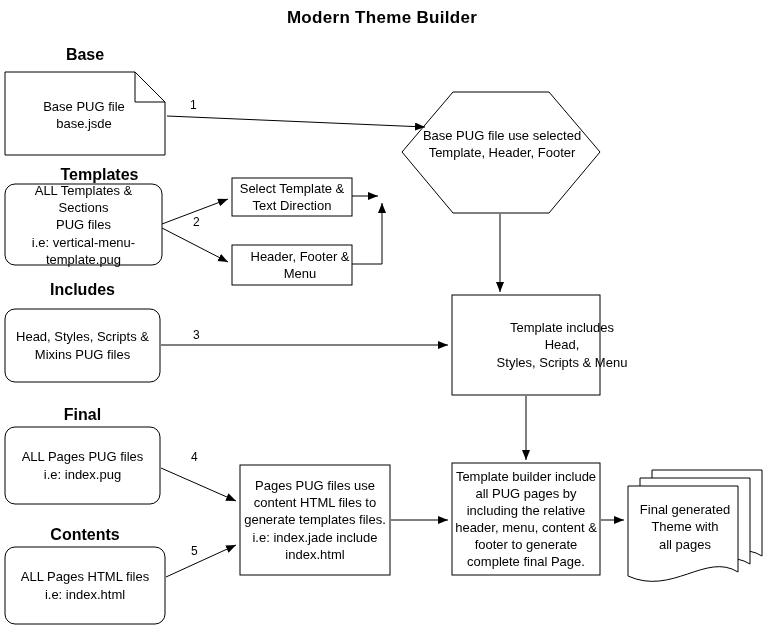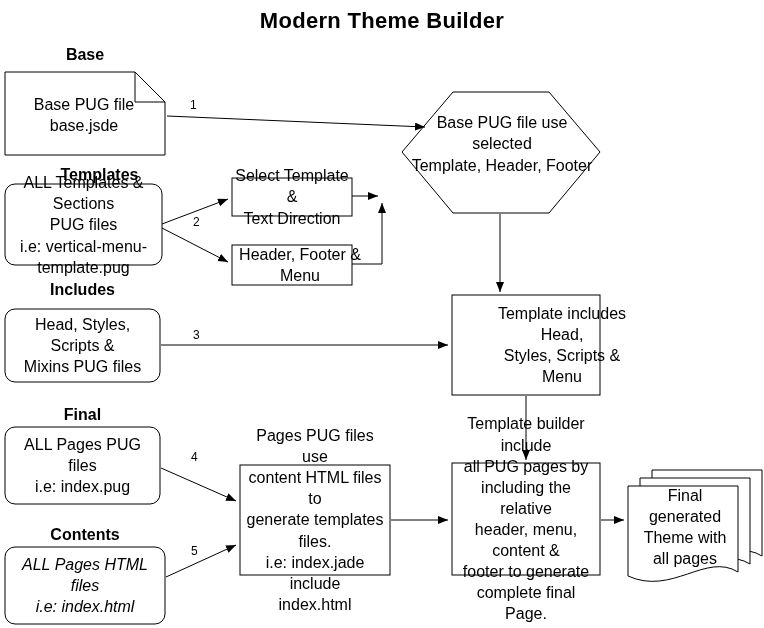--- a/index.html
+++ b/index.html
@@ -3,29 +3,29 @@
 <meta charset="utf-8">
 <style>
   html,body{margin:0;padding:0;background:#ffffff;}
   .canvas{
     position:relative;width:764px;height:628px;background:#ffffff;
     font-family:"Liberation Sans",sans-serif;color:#000;overflow:hidden;
   }
   svg.layer{position:absolute;left:0;top:0;width:764px;height:628px;}
   .title{
     position:absolute;top:8px;left:0;width:764px;text-align:center;
-    font-size:22px;font-weight:bold;letter-spacing:.3px;
+    font-size:17px;font-weight:bold;letter-spacing:.3px;
   }
   .seclabel{
     position:absolute;font-size:16px;font-weight:bold;text-align:center;
   }
   .numlabel{position:absolute;font-size:12px;}
   .txt{
     position:absolute;display:flex;align-items:center;justify-content:center;
-    text-align:center;white-space:pre-line;font-size:16px;line-height:1.32;
+    text-align:center;white-space:pre-line;font-size:13px;line-height:1.32;
   }
 </style>
 </head>
 <body>
 
 <div class="canvas">
 
   <svg class="layer" viewBox="0 0 764 628">
     <defs>
       <marker id="arrowhead" markerWidth="11" markerHeight="9" refX="10" refY="4" orient="auto" markerUnits="userSpaceOnUse">
@@ -92,21 +92,21 @@
   <div class="txt" style="left:234px;top:247px;width:132px;height:36px;">Header, Footer &amp;
 Menu</div>
   <div class="txt" style="left:408px;top:118px;width:188px;height:52px;">Base PUG file use selected
 Template, Header, Footer</div>
   <div class="txt" style="left:9px;top:314px;width:147px;height:63px;">Head, Styles, Scripts &amp;
 Mixins PUG files</div>
   <div class="txt" style="left:456px;top:300px;width:140px;height:90px;margin-left:36px;">Template includes Head,
 Styles, Scripts &amp; Menu</div>
   <div class="txt" style="left:9px;top:432px;width:147px;height:67px;">ALL Pages PUG files
 i.e: index.pug</div>
-  <div class="txt" style="left:9px;top:552px;width:152px;height:67px;font-style:italic;">ALL Pages HTML files
+  <div class="txt" style="left:9px;top:552px;width:152px;height:67px;">ALL Pages HTML files
 i.e: index.html</div>
   <div class="txt" style="left:243px;top:468px;width:144px;height:104px;text-align:center;">Pages PUG files use
 content HTML files to
 generate templates files.
 i.e: index.jade include
 index.html</div>
   <div class="txt" style="left:455px;top:466px;width:142px;height:106px;">Template builder include
 all PUG pages by
 including the relative
 header, menu, content &amp;

